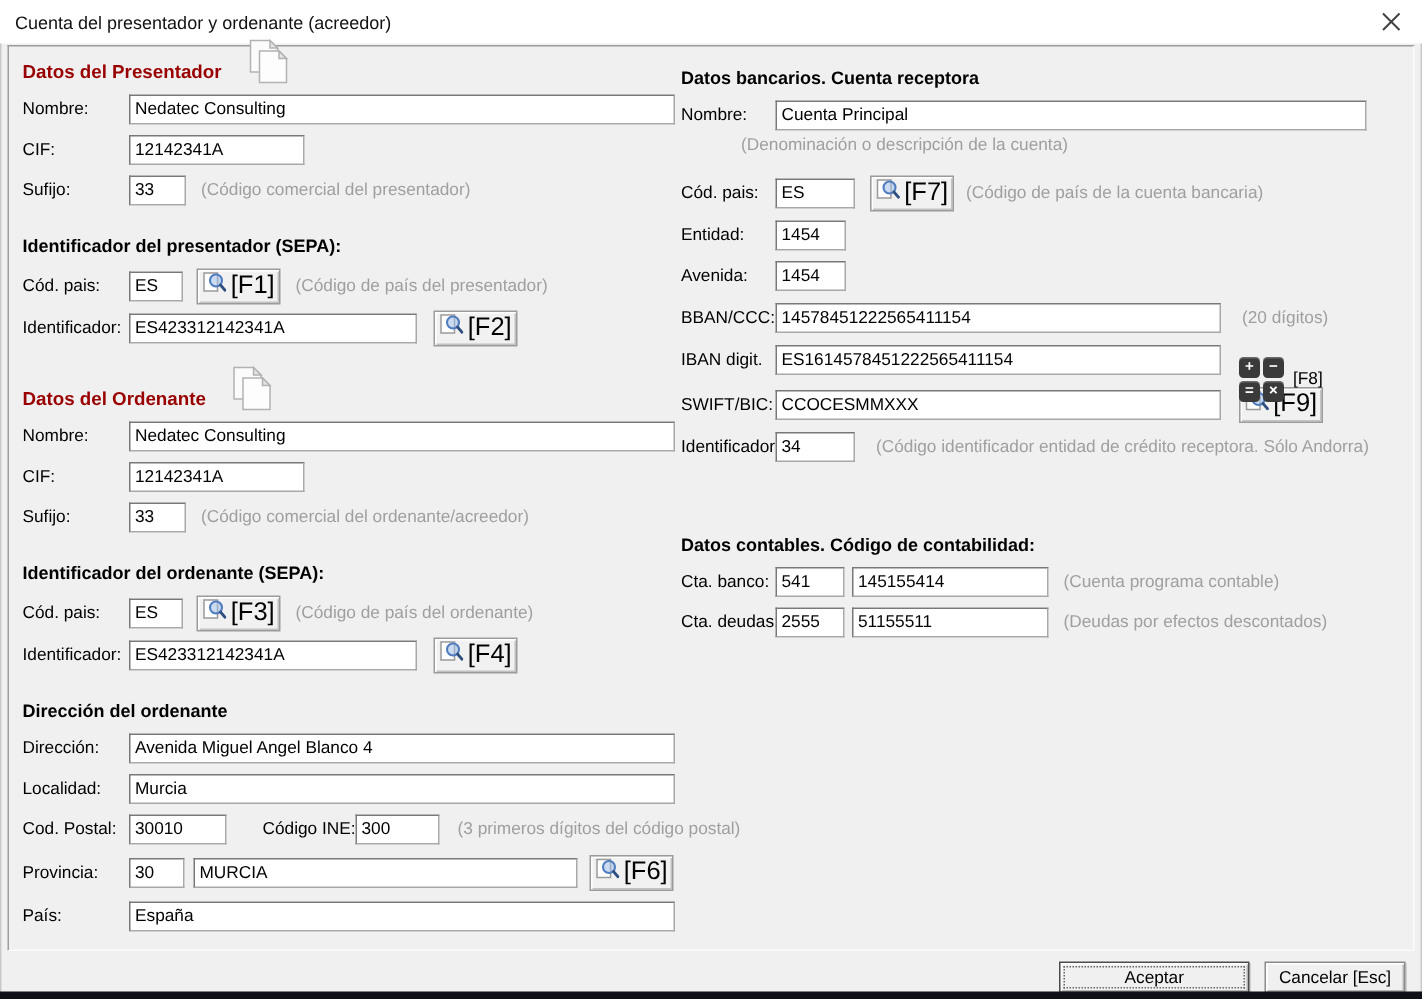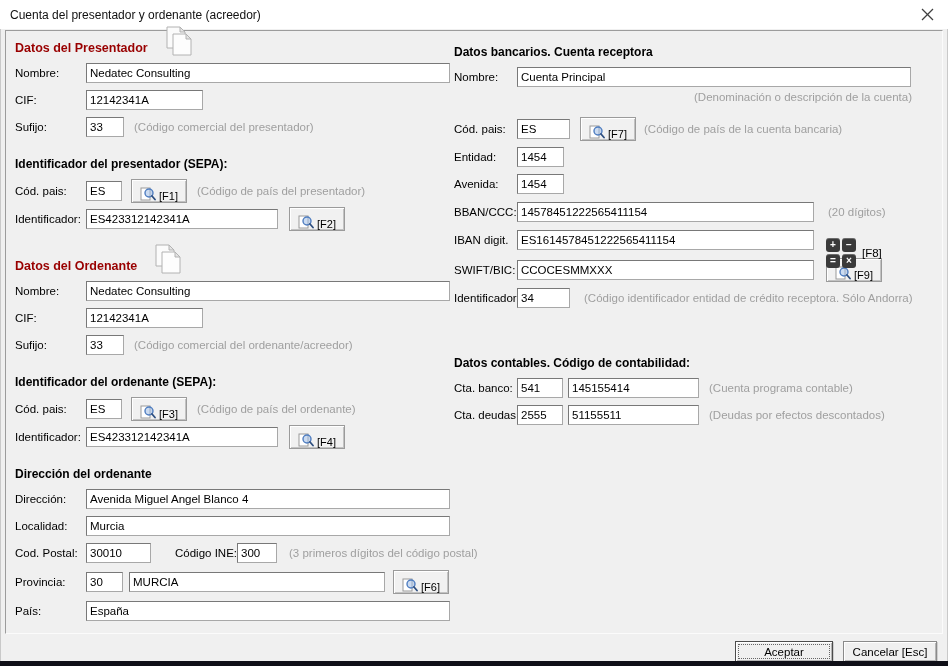--- a/index.html
+++ b/index.html
@@ -27,46 +27,46 @@
   .copy-btn{position:relative;top:2px;line-height:0;cursor:pointer;}
   .row{display:flex;align-items:center;height:20px;margin-bottom:7px;}
   .rowb{height:24px;margin-bottom:4px;}
   .lbl{width:71px;flex:none;font-size:11.5px;white-space:nowrap;}
   .col-right .lbl{width:63px;}
   .lbl2{width:62px;flex:none;margin-left:24px;white-space:nowrap;}
   .inp{height:20px;box-sizing:border-box;background:#fff;color:#000;
     border:1px solid #a8a8a8;border-top-color:#787878;border-left-color:#787878;
     font-family:"Liberation Sans",sans-serif;font-size:11.5px;padding:0 3px;flex:none;}
   .hint{color:#9f9f9f;font-size:11.5px;white-space:nowrap;}
-  .hint-line{height:14px;margin-left:86px;margin-bottom:12px;text-align:right;}
+  .hint-line{height:14px;margin-left:40px;margin-bottom:12px;}
   
   .w-wideL{width:364px;} .w-cif{width:117px;} .w-suf{width:38px;} .w-esL{width:36px;}
-  .w-idL{width:192px;} .w-cp{width:65px;} .w-ine{width:40px;} .w-prov{width:37px;} .w-provname{width:256px;}
+  .w-idL{width:192px;} .w-cp{width:65px;} .w-ine{width:56px;} .w-prov{width:37px;} .w-provname{width:256px;}
   .w-wideR{width:394px;} .w-esR{width:53px;} .w-ent{width:47px;} .w-iban{width:297px;}
   .w-idR{width:53px;} .w-ctacode{width:46px;} .w-ctaval{width:131px;}
   .ml5{margin-left:5px;} .ml6{margin-left:6px;} .ml8{margin-left:8px;} .ml9{margin-left:9px;}
   .ml10{margin-left:10px;} .ml11{margin-left:11px;} .ml12{margin-left:12px;} .ml14{margin-left:14px;}
   
-  .lk{display:flex;align-items:flex-end;justify-content:center;gap:3px;flex:none;
+  .lk{display:flex;align-items:flex-start;justify-content:center;gap:3px;flex:none;
     width:56px;height:24px;background:#f1f1f1;border:1px solid #9b9b9b;
     box-shadow:inset 1px 1px 0 #ffffff, inset -1px -1px 0 #c2c2c2;
-    font-family:"Liberation Sans",sans-serif;font-size:11px;color:#000;cursor:pointer;padding:0;}
+    font-family:"Liberation Sans",sans-serif;font-size:17px;color:#000;cursor:pointer;padding:0;}
   .mag{line-height:0;}
   
   .calcwrap{display:flex;align-items:center;gap:6px;margin-left:12px;position:relative;top:13px;flex:none;}
   .calc{display:grid;grid-template-columns:14px 14px;grid-template-rows:14px 14px;gap:2px;cursor:pointer;}
   .calc span{width:14px;height:14px;background:#3a3a3a;border-radius:3px;color:#fff;
     font-weight:bold;font-size:10px;line-height:14px;text-align:center;
     box-shadow:inset 0 1px 0 rgba(255,255,255,.25);}
   
   .footer{position:absolute;left:0;top:641px;width:937px;display:flex;justify-content:flex-end;gap:10px;}
   .btn{height:21px;background:#f0f0f0;border:1px solid #8a8a8a;
     box-shadow:inset 1px 1px 0 #ffffff, inset -1px -1px 0 #b5b5b5, 1px 1px 0 #cfcfcf;
     font-family:"Liberation Sans",sans-serif;font-size:11.5px;color:#000;cursor:pointer;padding:0;}
-  .btn-accept{width:98px;border-color:#4c4c4c;outline:1px dotted #666;outline-offset:-4px;}
+  .btn-accept{width:127px;border-color:#4c4c4c;outline:1px dotted #666;outline-offset:-4px;}
   .btn-cancel{width:94px;}
   .bottom-strip{position:absolute;left:0;bottom:0;width:100%;height:5px;background:#0f0f17;}
 </style>
 </head>
 <body>
 
 <div class="titlebar">
   <span class="title">Cuenta del presentador y ordenante (acreedor)</span>
   <span class="closebox">
     <svg width="13" height="13" viewBox="0 0 13 13">

